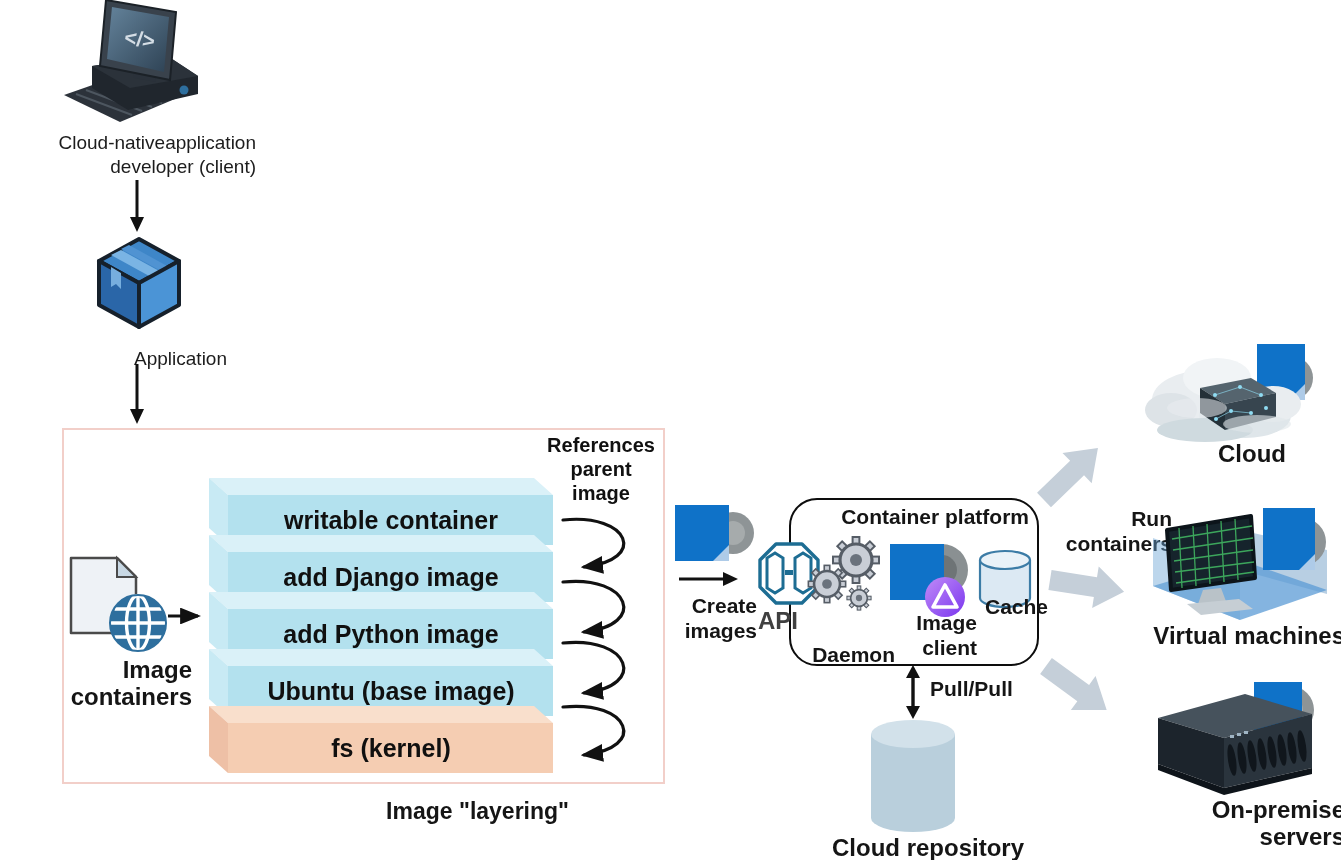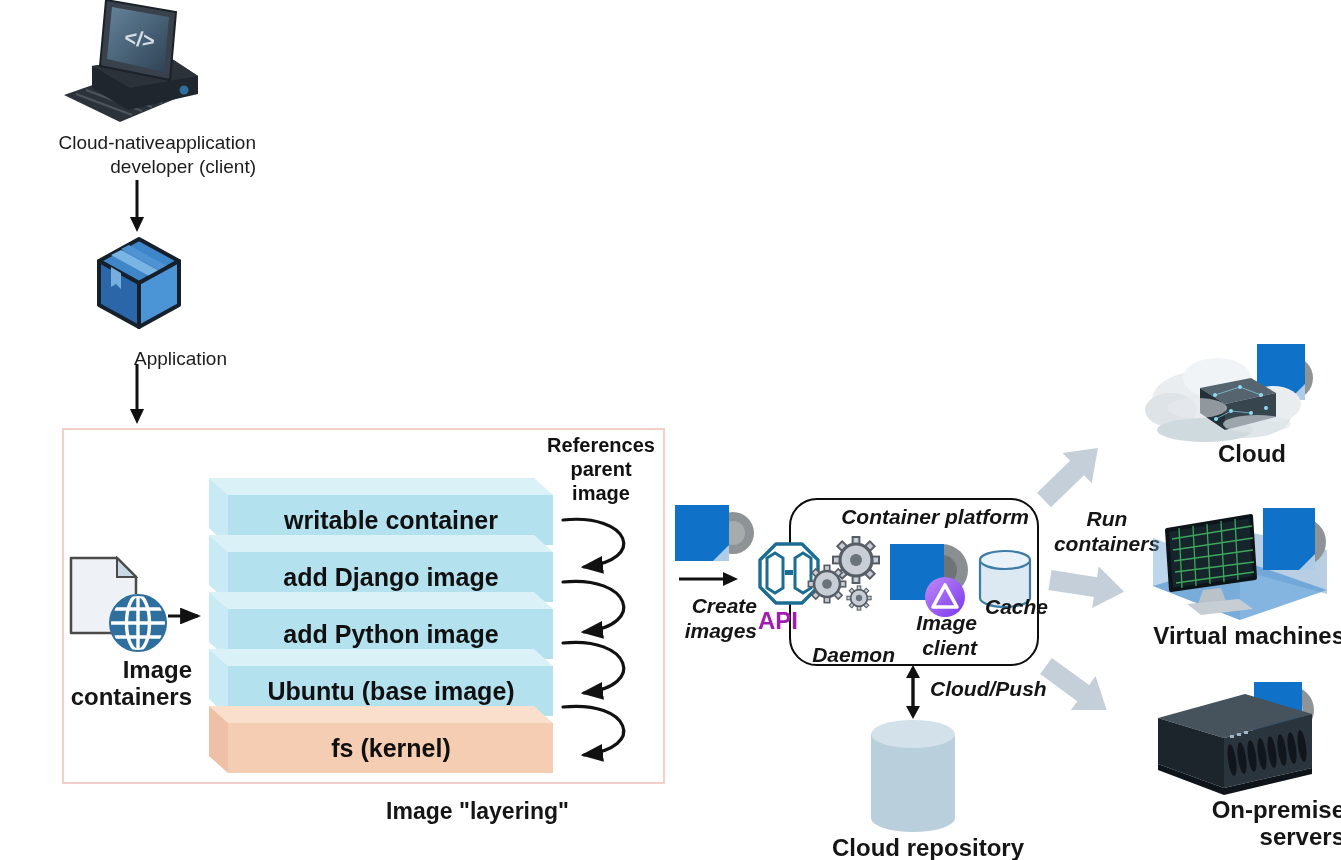--- a/index.html
+++ b/index.html
@@ -5,34 +5,34 @@
   html,body{margin:0;padding:0;}
   body{
     width:1341px;height:860px;position:relative;overflow:hidden;
     background:#ffffff;
     font-family:"Liberation Sans","DejaVu Sans",sans-serif;
     color:#111;
   }
   .abs{position:absolute;}
   .lbl{position:absolute;color:#151515;text-align:right;}
   .n19{font-size:19px;line-height:24px;font-weight:400;color:#1c1c1c;}
-  .b21{font-size:21px;line-height:25px;font-weight:700;font-style:italic;}
+  .b21{font-size:21px;line-height:25px;font-weight:700;}
   .b22{font-size:24px;line-height:27px;font-weight:700;}
   .b23{font-size:23px;line-height:27px;font-weight:700;}
   svg{position:absolute;overflow:visible;}
   svg text{font-family:"Liberation Sans","DejaVu Sans",sans-serif;}
   .layer-box{
     position:absolute;left:62px;top:428px;width:603px;height:356px;
     border:2px solid #f2cfc9;box-sizing:border-box;background:#fff;
   }
   .platform-box{
     position:absolute;left:789px;top:498px;width:250px;height:168px;
     border:2.5px solid #0d0d0d;border-radius:28px;box-sizing:border-box;background:#fff;
   }
-  .api-text{color:#a21caf;}
+  .api-text{color:#404040;}
 </style>
 </head>
 <body>
 
 <svg class="abs" style="left:62px;top:0px" width="150" height="126" viewBox="0 0 150 126">
   <defs>
     <linearGradient id="scr" x1="0" y1="0" x2="1" y2="1">
       <stop offset="0" stop-color="#64839b"></stop>
         <stop offset="1" stop-color="#2e4254"></stop>
     </linearGradient>
@@ -245,32 +245,32 @@
 <div class="lbl b21" style="left:962px;top:594px;width:86px;">
   <div>Cache</div>
 </div>
 
 <svg class="abs" style="left:902px;top:664px" width="22" height="56" viewBox="0 0 22 56">
   <line x1="11" y1="12" x2="11" y2="44" stroke="#111" stroke-width="3.4"></line>
   <polygon points="11,1 4,14 18,14" fill="#111"></polygon>
   <polygon points="11,55 4,42 18,42" fill="#111"></polygon>
 </svg>
 <div class="lbl b21" style="left:930px;top:676px;width:112px;text-align:left;">
-  <div>Cloud/Push</div>
+  <div>Pull/Pull</div>
 </div>
 
 <svg class="abs" style="left:868px;top:718px" width="90" height="116" viewBox="0 0 90 116">
   <path d="M3,16 L3,100 A42,14 0 0 0 87,100 L87,16" fill="#b9cfdc"></path>
   <ellipse cx="45" cy="16" rx="42" ry="14" fill="#d2e1ea"></ellipse>
 </svg>
 <div class="lbl b22" style="left:808px;top:834px;width:216px;">
   <div>Cloud repository</div>
 </div>
 
-<div class="lbl b21" style="left:1042px;top:506px;width:130px;text-align:center;">
+<div class="lbl b21" style="left:1042px;top:506px;width:130px;text-align:right;">
   <div>Run</div>
   <div>containers</div>
 </div>
 
 <svg class="abs" style="left:1030px;top:415px" width="125" height="320" viewBox="1030 415 125 320">
   <g fill="#c5cfd9">
     <polygon points="0,-10 46,-10 46,-21 75,0 46,21 46,10 0,10" transform="translate(1044,500) rotate(-44)"></polygon>
     <polygon points="0,-10 46,-10 46,-21 75,0 46,21 46,10 0,10" transform="translate(1050,580) rotate(9)"></polygon>
     <polygon points="0,-10 46,-10 46,-21 75,0 46,21 46,10 0,10" transform="translate(1046,666) rotate(36)"></polygon>
   </g>

